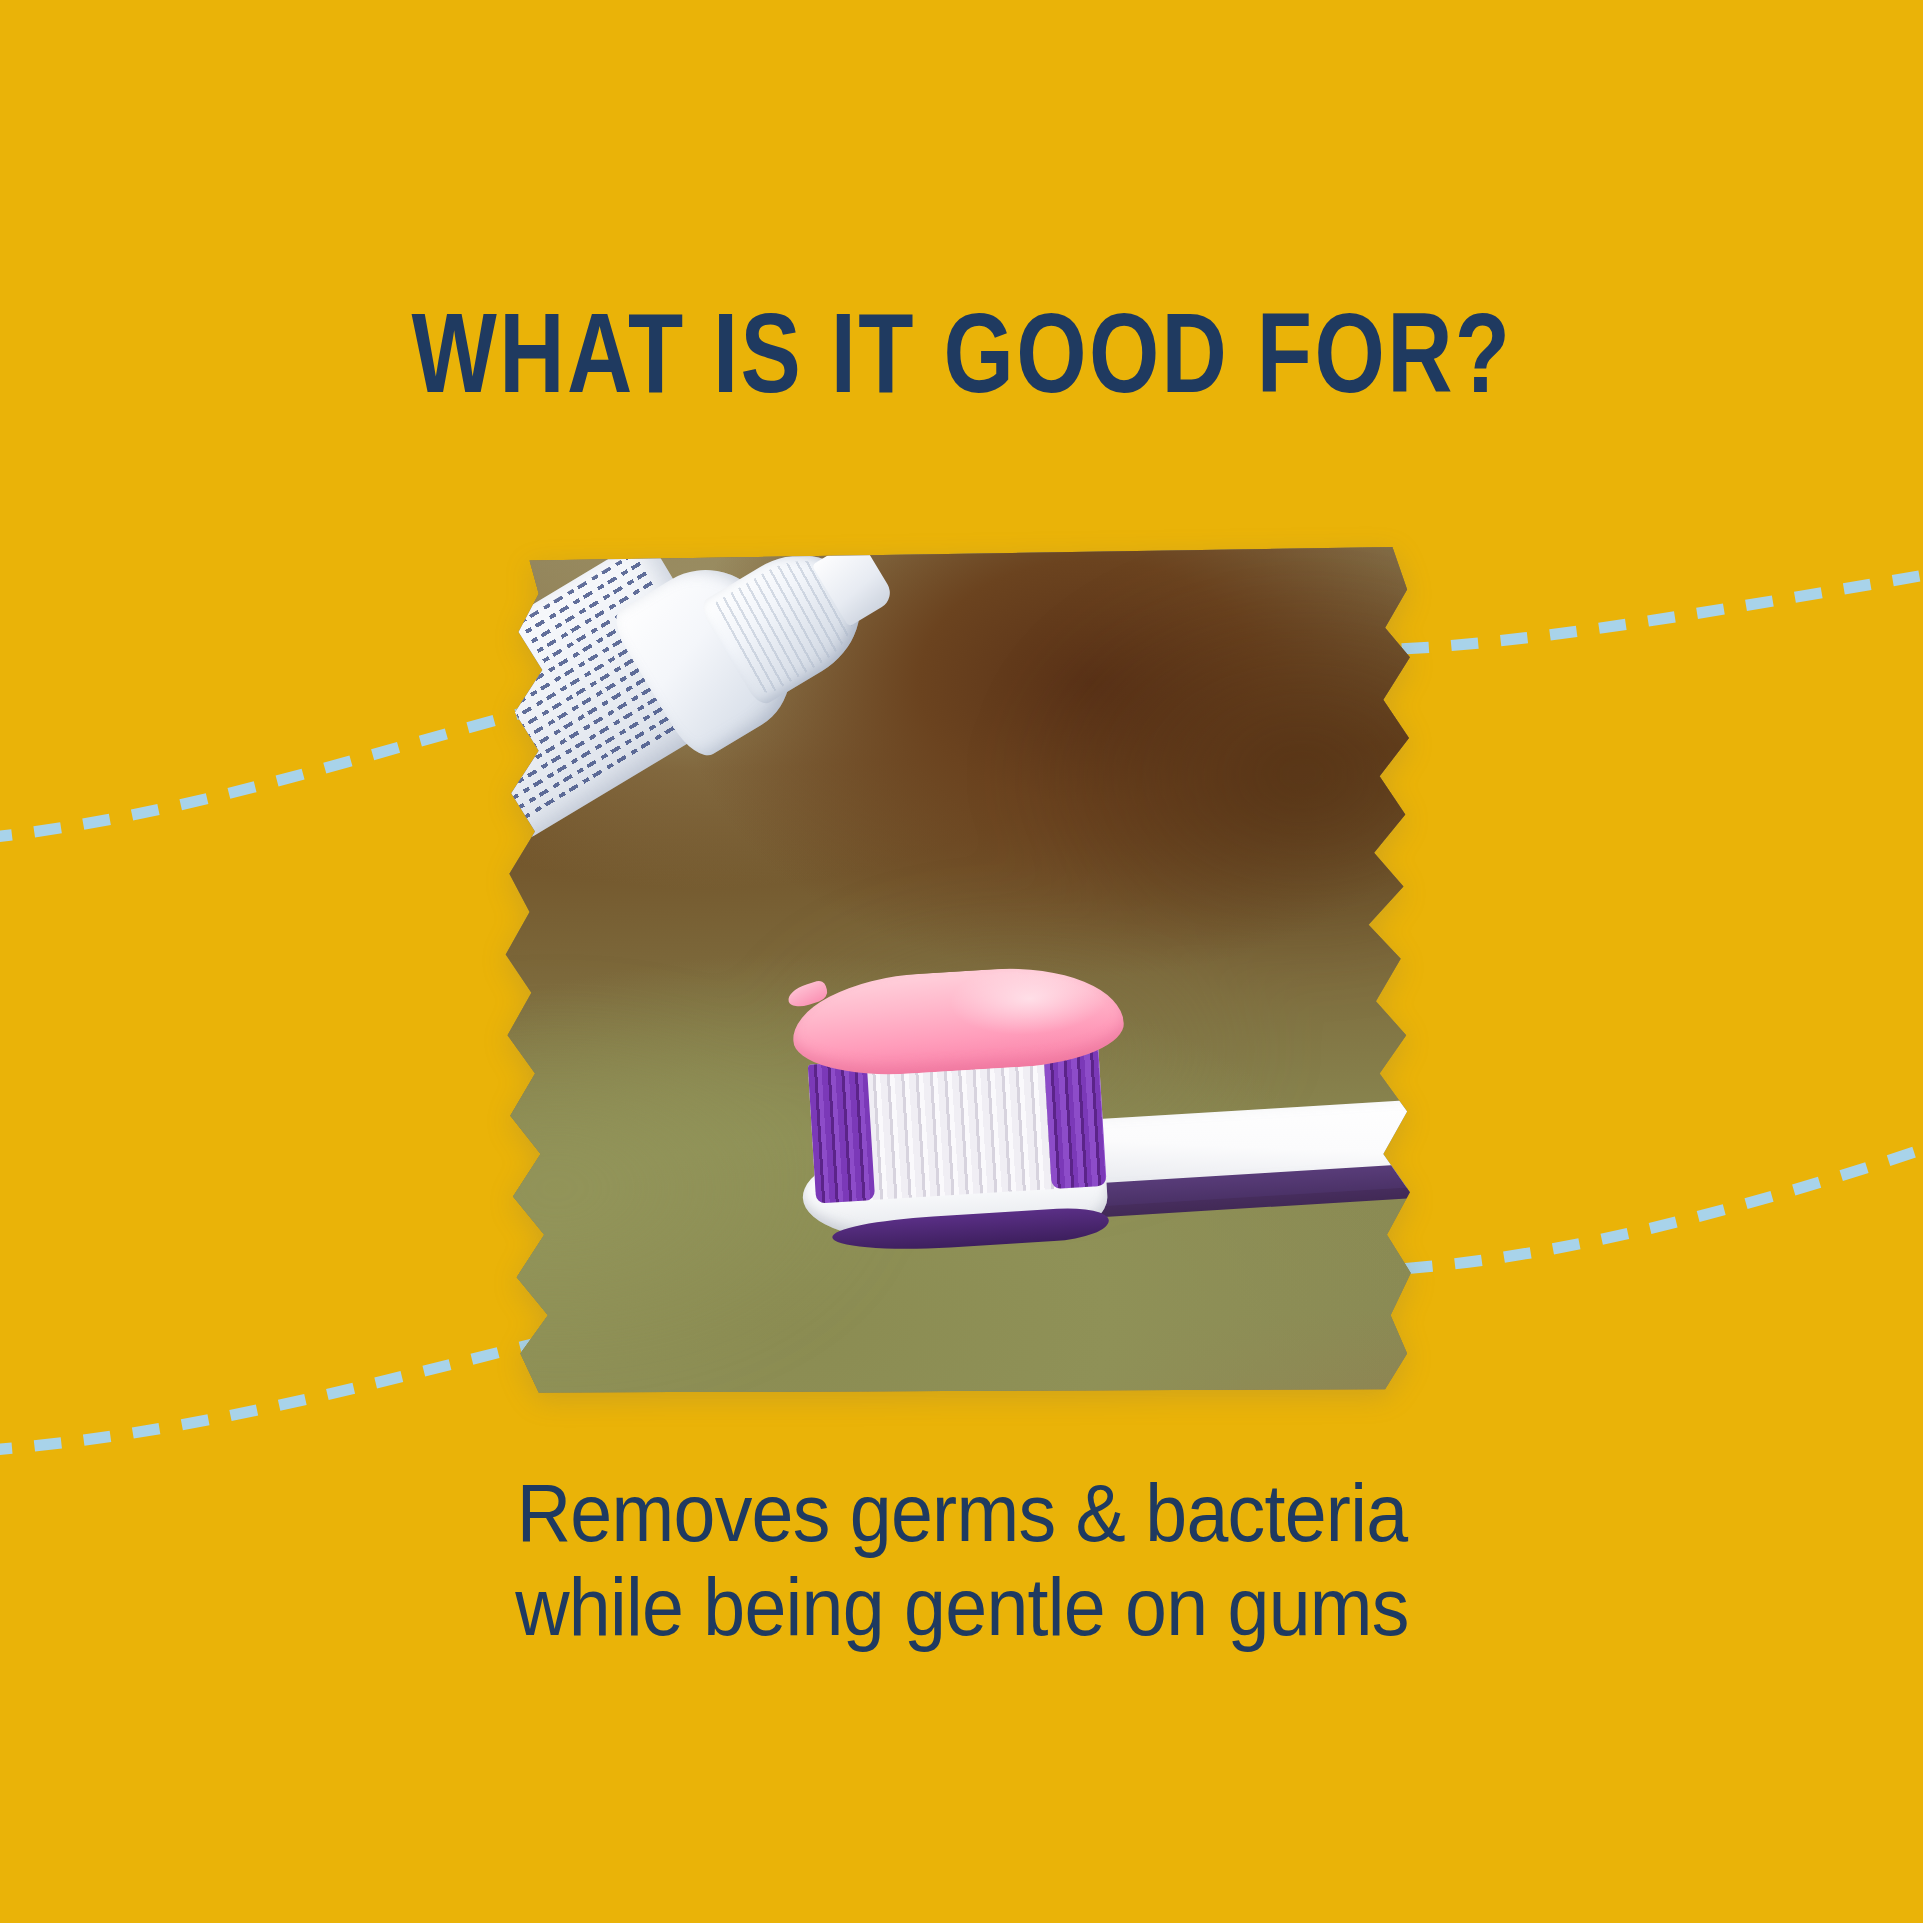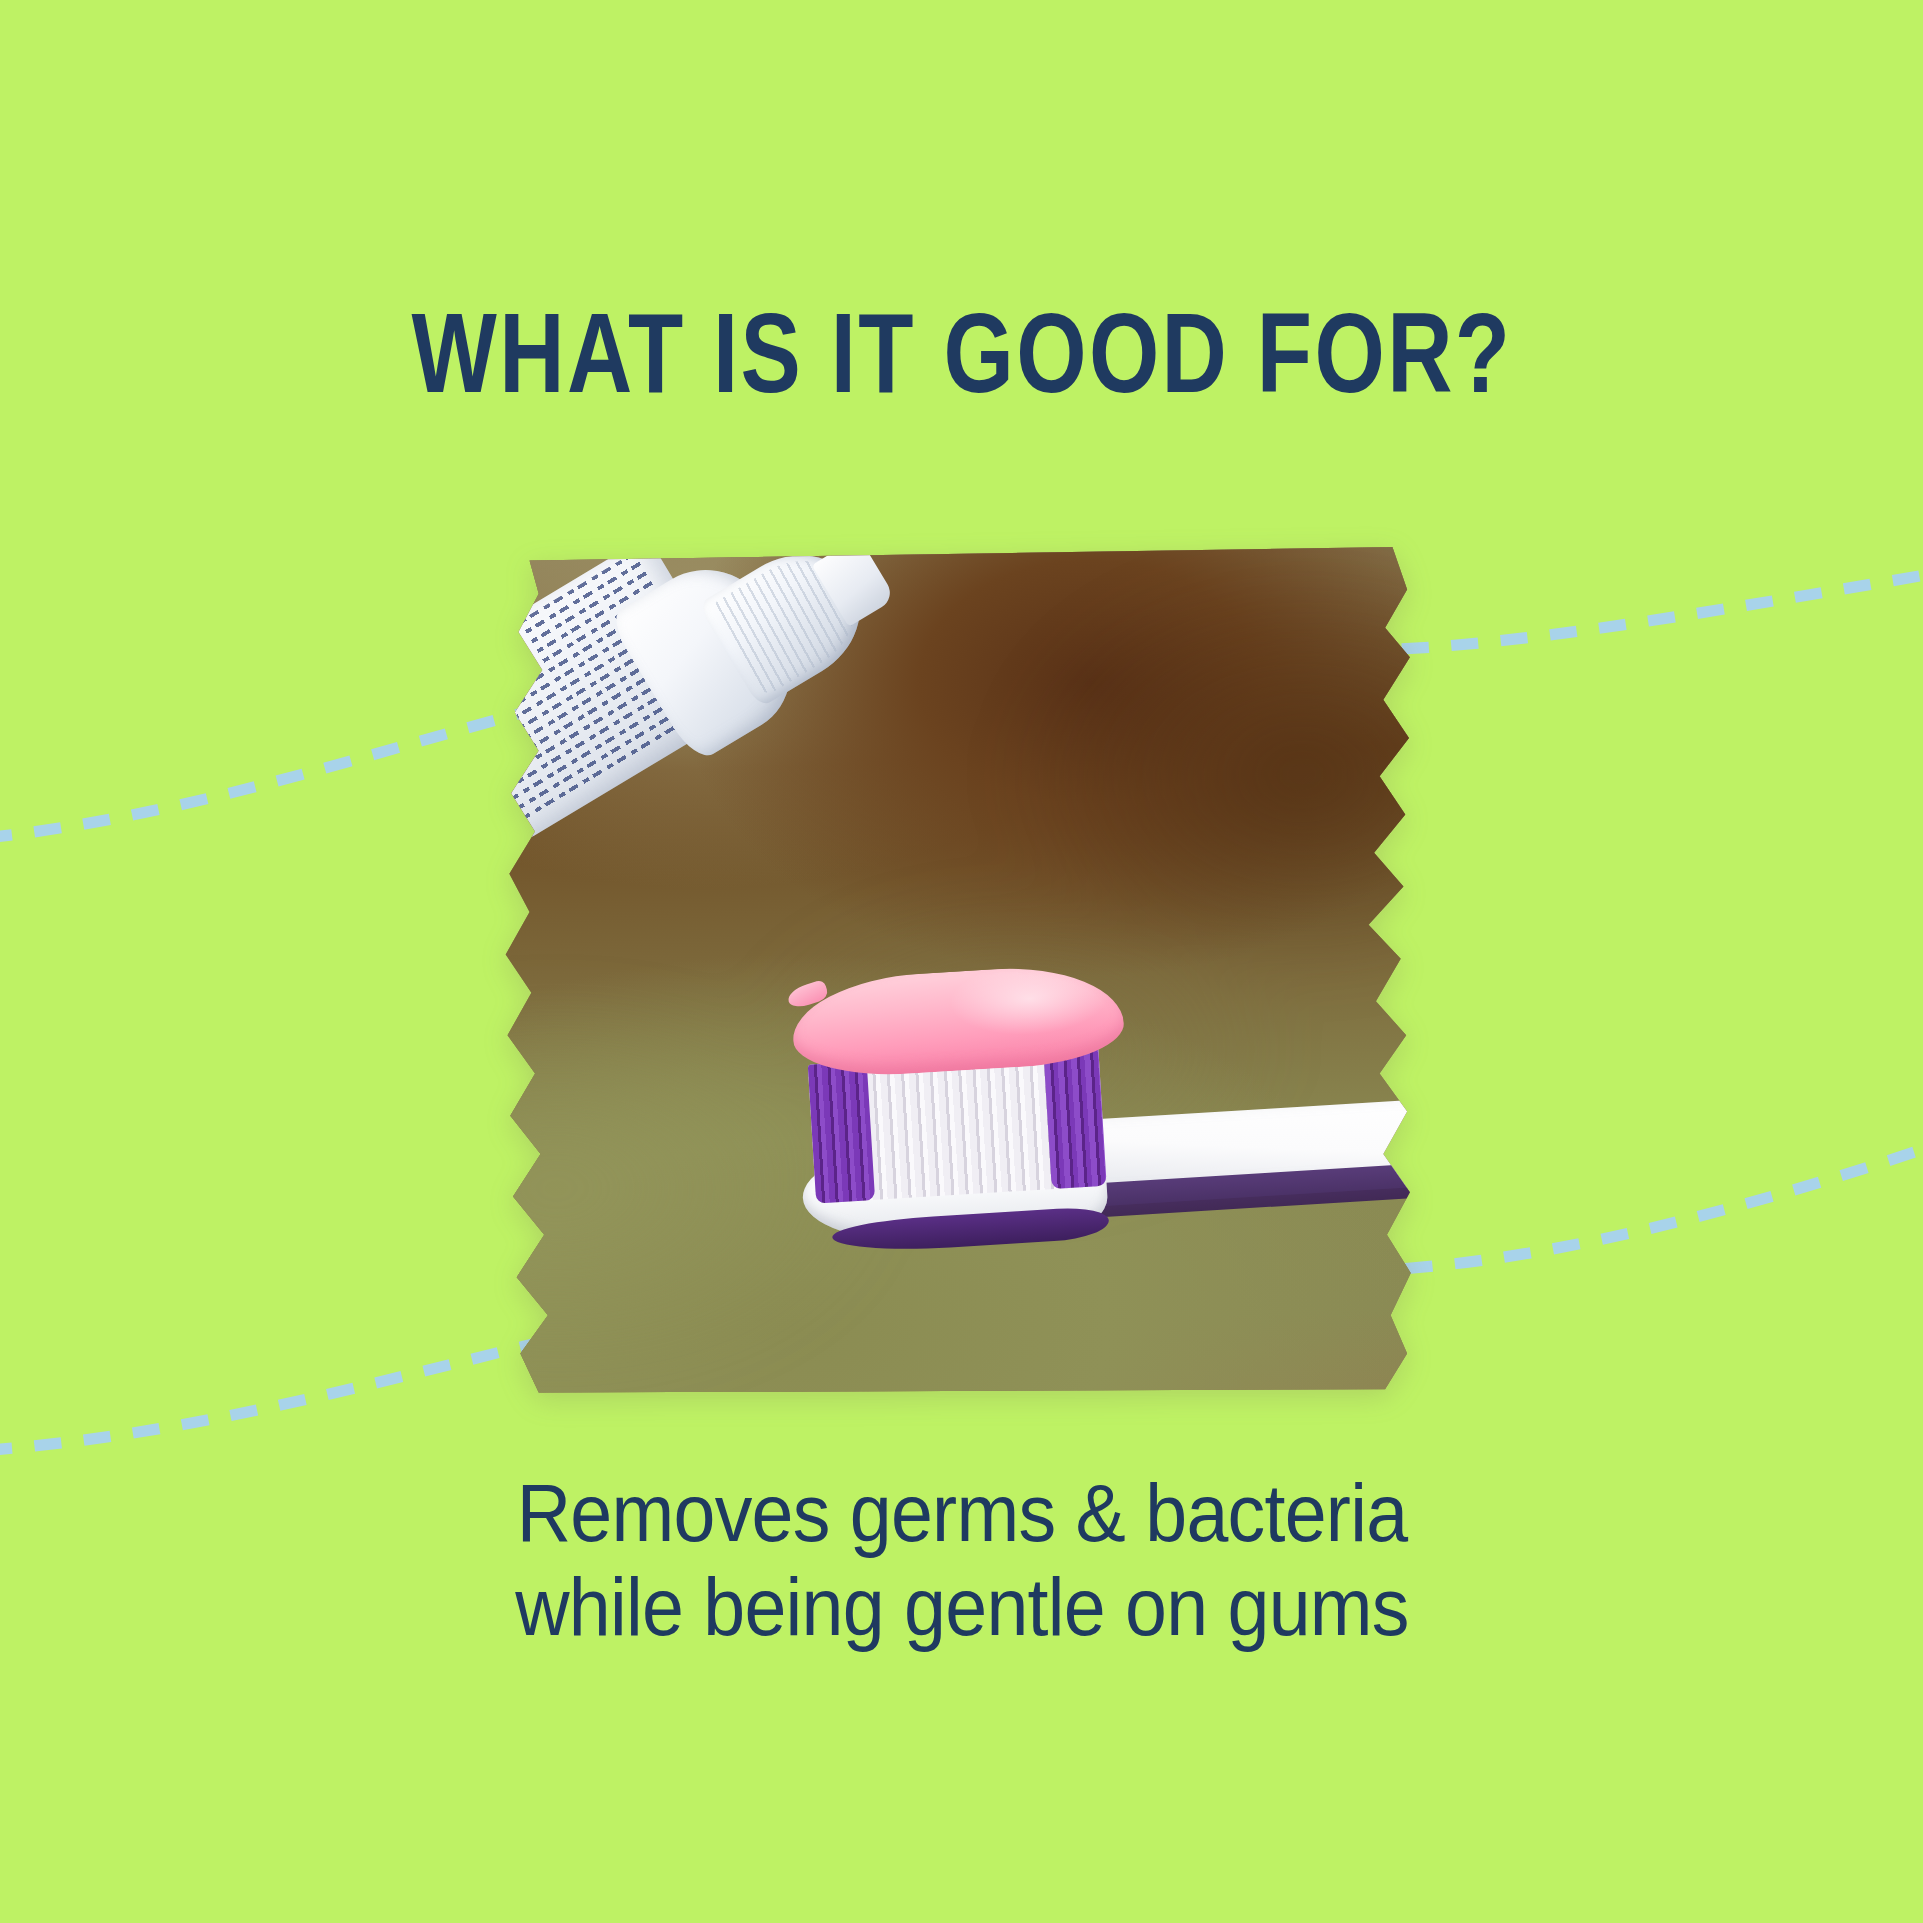--- a/index.html
+++ b/index.html
@@ -13,21 +13,21 @@
     position: relative;
     overflow: hidden;
     font-family: "Liberation Sans", sans-serif;
     background: #ffffff;
   }
 
   
   #canvas {
     position: absolute;
     inset: 0;
-    background: #bef264;
+    background: #eab308;
   }
 
   
   .dash-layer {
     position: absolute;
     left: 0; top: 0;
     width: 1924px;
     height: 1924px;
     pointer-events: none;
   }

